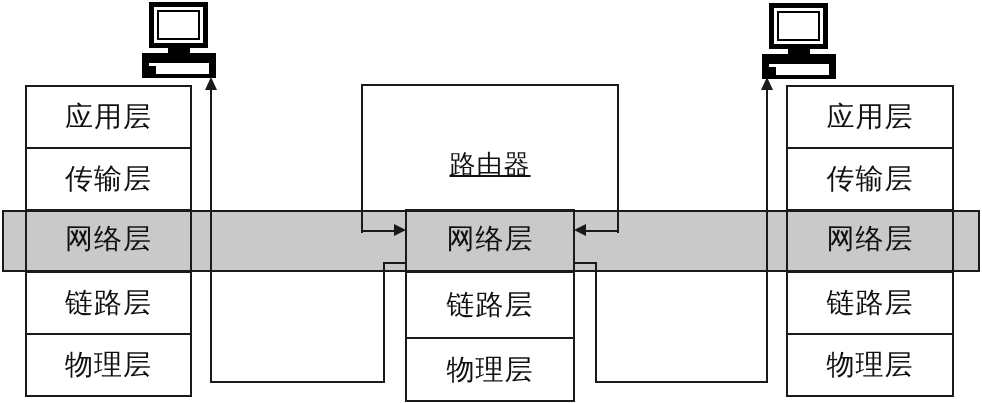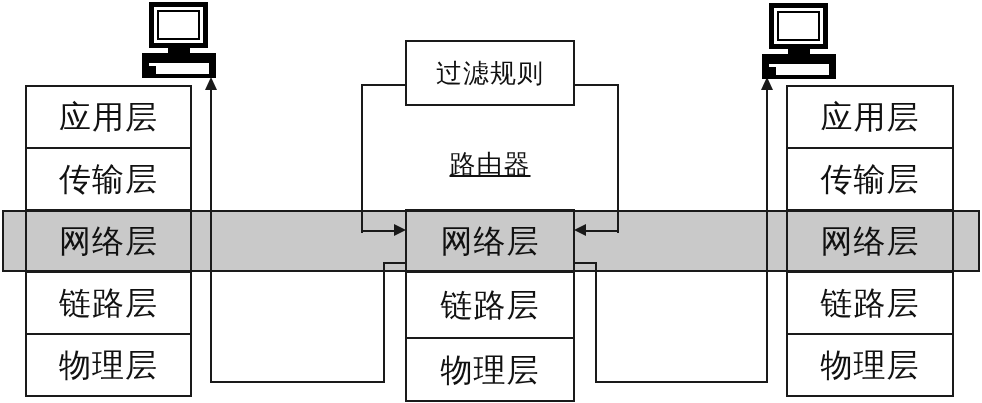--- a/index.html
+++ b/index.html
@@ -15,24 +15,24 @@
   .band{
     position:absolute;left:2px;top:210px;width:978px;height:62px;
     box-sizing:border-box;border:2px solid #1a1a1a;background:#c9c9c9;
     z-index:1;
   }
   
   .cell{
     position:absolute;box-sizing:border-box;
     border:2px solid #1a1a1a;background:#ffffff;
     display:flex;align-items:center;justify-content:center;
-    font-size:32px;letter-spacing:1px;line-height:1;
+    font-size:28px;letter-spacing:1px;line-height:1;
     z-index:4;
   }
-  .cell.net{background:transparent;}
+  .cell.net{background:transparent;font-family:Liberation Mono, monospace;}
   
   .filterbox{
     position:absolute;left:405px;top:40px;width:170px;height:66px;
     box-sizing:border-box;border:2px solid #1a1a1a;background:#ffffff;
     display:flex;align-items:center;justify-content:center;
     font-size:26px;letter-spacing:1px;z-index:6;
   }
   .routerlabel{
     position:absolute;left:405px;top:147px;width:170px;height:34px;
     display:flex;align-items:center;justify-content:center;
@@ -119,23 +119,20 @@
       <span>链路层</span>
     </div>
   <div class="cell" style="left:786px;top:333px;width:168px;height:64px;">
       <span>物理层</span>
     </div>
 
   <div class="ln" style="left:362px;top:84px;width:256px;height:2px;z-index:3;"></div>
   <div class="ln" style="left:361px;top:84px;width:2px;height:149px;"></div>
   <div class="ln" style="left:617px;top:84px;width:2px;height:149px;"></div>
 
-  <div class="filterbox">
-    <span>过滤规则</span>
-  </div>
 
   <div class="routerlabel">
     <span>路由器</span>
   </div>
 
   <div class="cell net" style="left:405px;top:209px;width:170px;height:64px;">
       <span>网络层</span>
     </div>
   <div class="cell" style="left:405px;top:271px;width:170px;height:68px;">
       <span>链路层</span>

